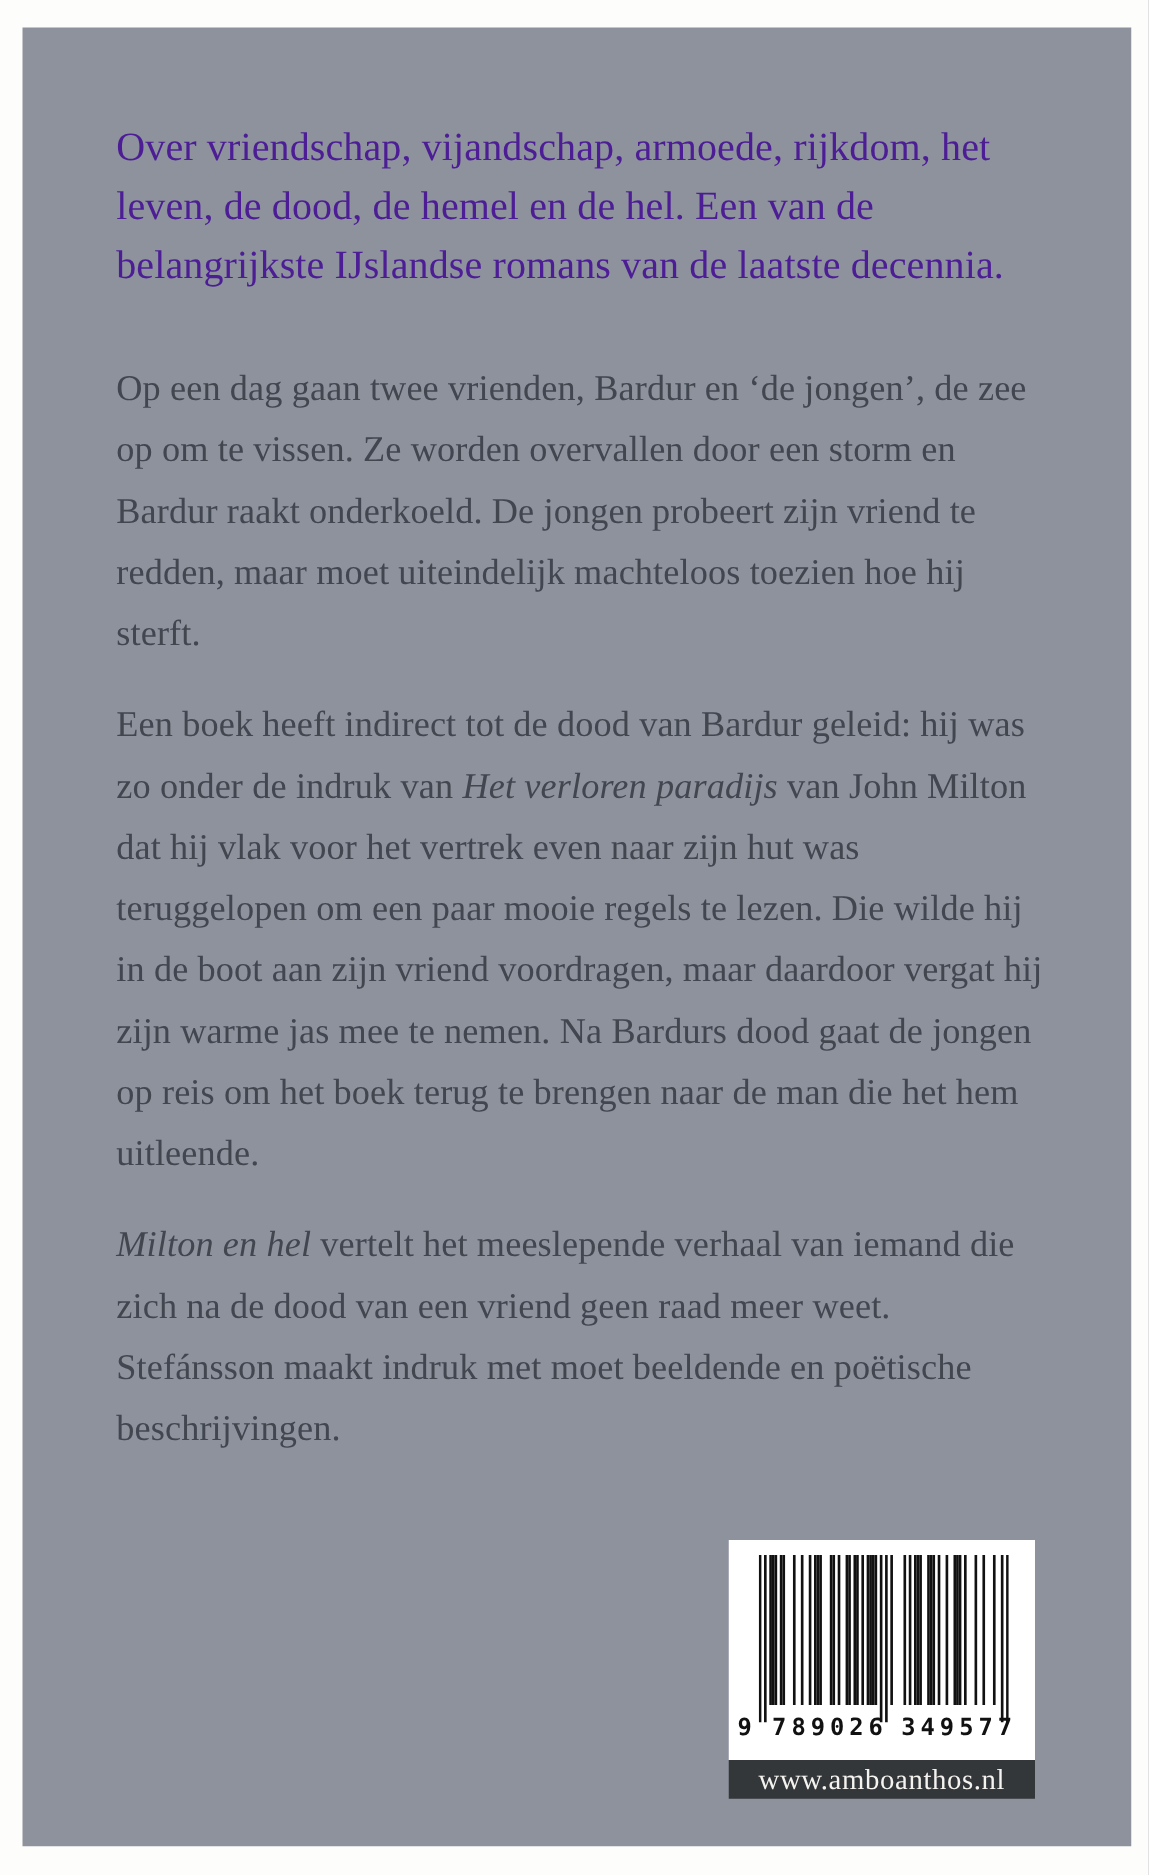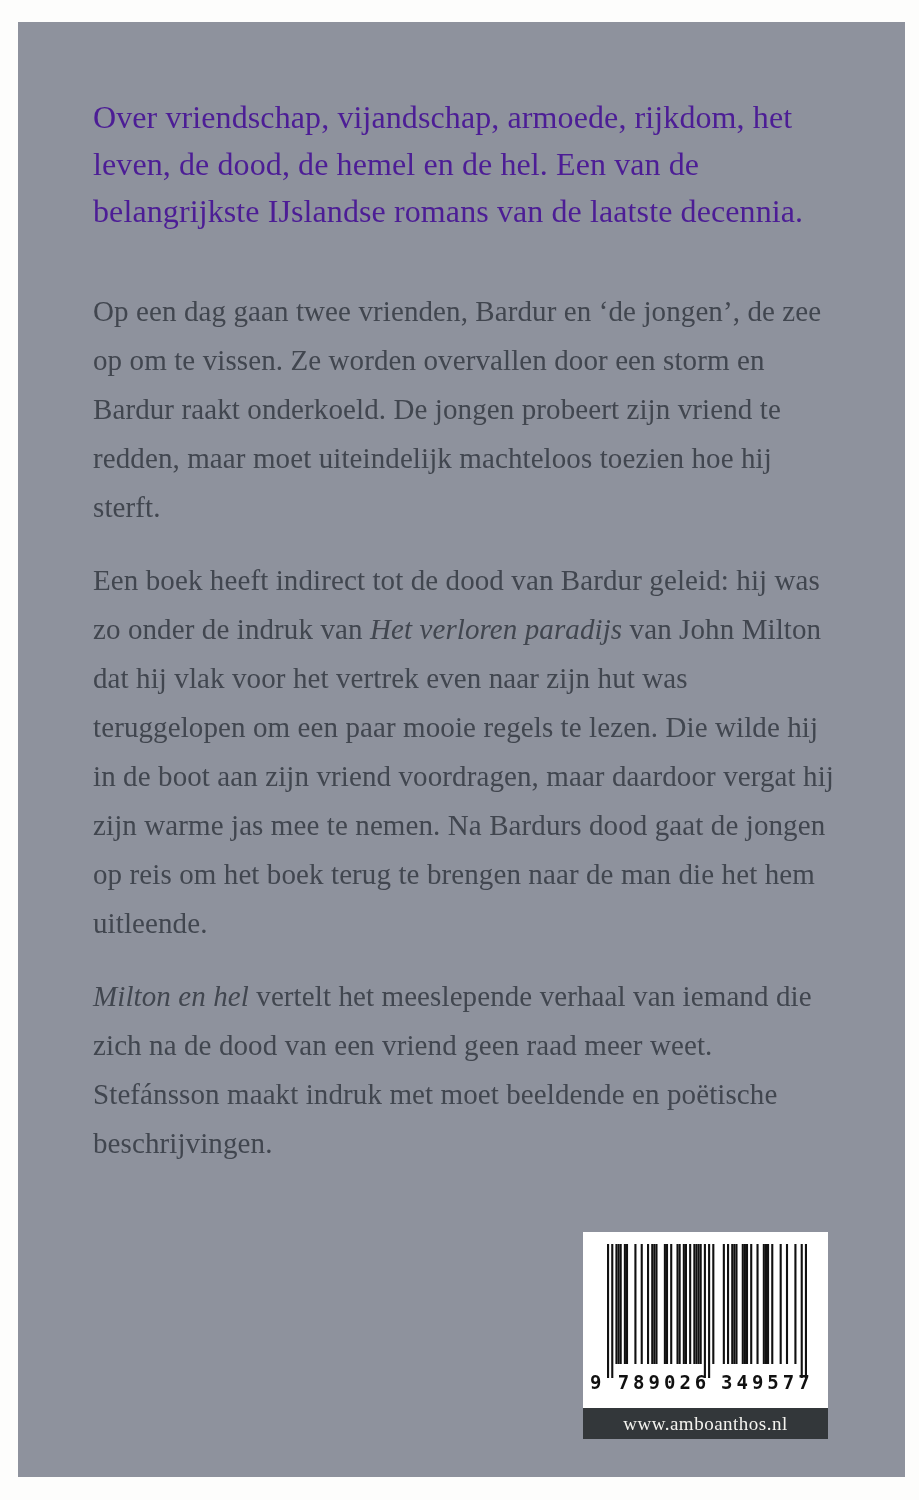--- a/index.html
+++ b/index.html
@@ -44,21 +44,21 @@
     font-size:19px; font-weight:bold; color:#111111;
   }
   .digit-lead   { position:absolute; left:7px;   top:3px; }
   .digit-group1 { position:absolute; left:34px;  top:3px; width:94px;  text-align:center; letter-spacing:4px; }
   .digit-group2 { position:absolute; left:138px; top:3px; width:94px;  text-align:left; letter-spacing:4px; }
   .website-bar {
     width:245px; height:31px; background:#33373a;
     display:flex; align-items:center; justify-content:center;
   }
   .website-label {
-    color:#f4f3ef; font-size:19px; letter-spacing:0.5px;
+    color:#f4f3ef; font-size:23px; letter-spacing:0.5px;
     font-family:"Liberation Serif", serif;
   }
 </style>
 </head>
 <body>
 
 <div class="cover">
 
   <div class="text-block">
 

